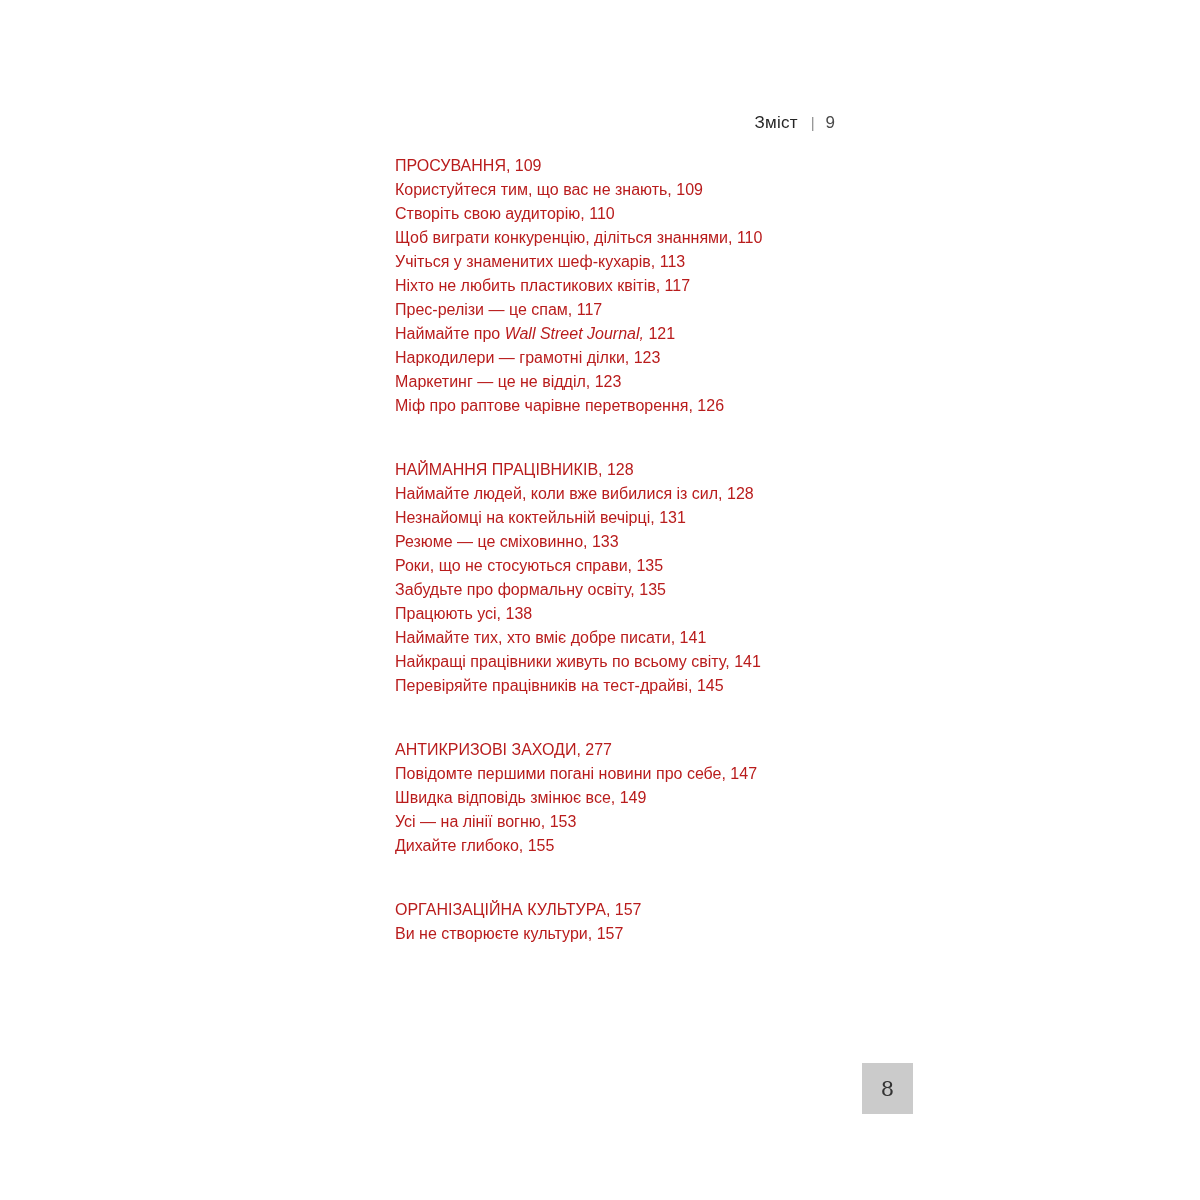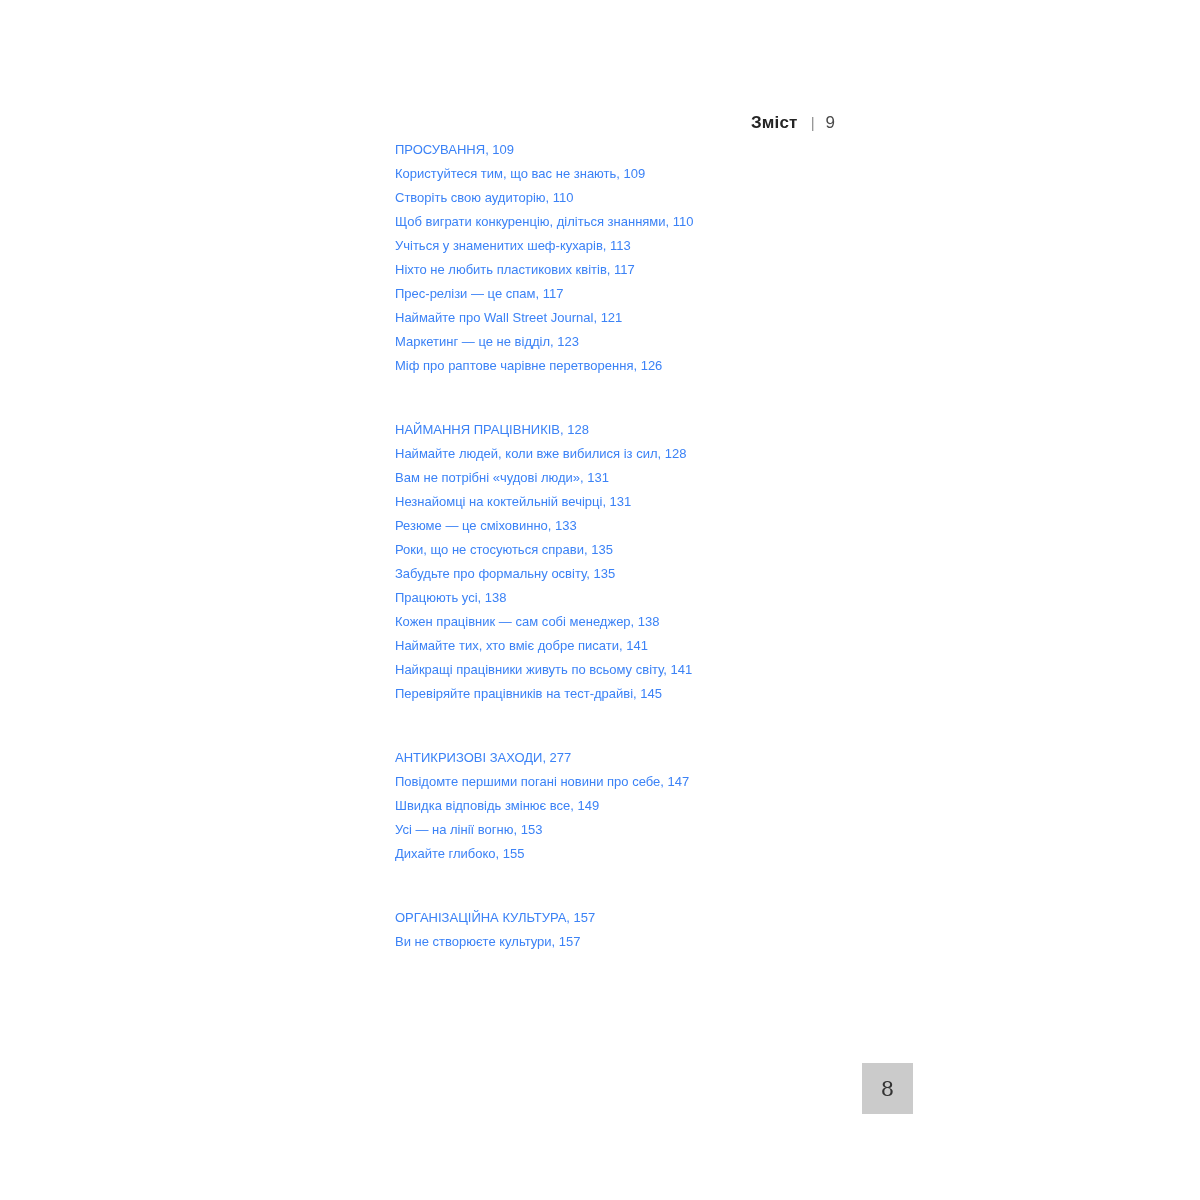--- a/index.html
+++ b/index.html
@@ -18,51 +18,52 @@
     position: absolute;
     top: 112px;
     left: 395px;
     width: 440px;
     text-align: right;
     font-size: 17px;
     line-height: 22px;
     white-space: nowrap;
   }
   .h-title {
-    font-weight: bold;
+    font-weight: normal;
     color: #252525;
     letter-spacing: 0.2px;
   }
   .h-sep {
     color: #8f8f8f;
     font-weight: normal;
     font-size: 15px;
     margin: 0 11px 0 13px;
   }
   .h-page {
     color: #4a4a4a;
     font-weight: normal;
   }
   .toc {
     position: absolute;
     left: 395px;
-    top: 138px;
+    top: 154px;
     width: 520px;
-    font-size: 13px;
+    font-size: 16px;
     line-height: 24px;
-    color: #3b82f6;
+    color: #b91c1c;
   }
   .toc-section {
     margin: 0 0 40px 0;
     padding: 0;
   }
   .line {
     white-space: nowrap;
   }
   .line .italic {
+    font-style: italic;
   }
   .page-tab {
     position: absolute;
     left: 862px;
     top: 1063px;
     width: 51px;
     height: 51px;
     background: #cbcbcb;
     display: flex;
     align-items: center;
@@ -82,33 +83,32 @@
 <main class="toc" id="toc-root">
     <section class="toc-section">
       <div class="line">ПРОСУВАННЯ, 109</div>
       <div class="line">Користуйтеся тим, що вас не знають, 109</div>
       <div class="line">Створіть свою аудиторію, 110</div>
       <div class="line">Щоб виграти конкуренцію, діліться знаннями, 110</div>
       <div class="line">Учіться у знаменитих шеф-кухарів, 113</div>
       <div class="line">Ніхто не любить пластикових квітів, 117</div>
       <div class="line">Прес-релізи — це спам, 117</div>
       <div class="line"><span>Наймайте про </span><span class="italic">Wall Street Journal,</span><span> 121</span></div>
+      <div class="line">Наркодилери — грамотні ділки, 123</div>
       <div class="line">Маркетинг — це не відділ, 123</div>
       <div class="line">Міф про раптове чарівне перетворення, 126</div>
     </section>
     <section class="toc-section">
       <div class="line">НАЙМАННЯ ПРАЦІВНИКІВ, 128</div>
       <div class="line">Наймайте людей, коли вже вибилися із сил, 128</div>
-      <div class="line">Вам не потрібні «чудові люди», 131</div>
       <div class="line">Незнайомці на коктейльній вечірці, 131</div>
       <div class="line">Резюме — це сміховинно, 133</div>
       <div class="line">Роки, що не стосуються справи, 135</div>
       <div class="line">Забудьте про формальну освіту, 135</div>
       <div class="line">Працюють усі, 138</div>
-      <div class="line">Кожен працівник — сам собі менеджер, 138</div>
       <div class="line">Наймайте тих, хто вміє добре писати, 141</div>
       <div class="line">Найкращі працівники живуть по всьому світу, 141</div>
       <div class="line">Перевіряйте працівників на тест-драйві, 145</div>
     </section>
     <section class="toc-section">
       <div class="line">АНТИКРИЗОВІ ЗАХОДИ, 277</div>
       <div class="line">Повідомте першими погані новини про себе, 147</div>
       <div class="line">Швидка відповідь змінює все, 149</div>
       <div class="line">Усі — на лінії вогню, 153</div>
       <div class="line">Дихайте глибоко, 155</div>

